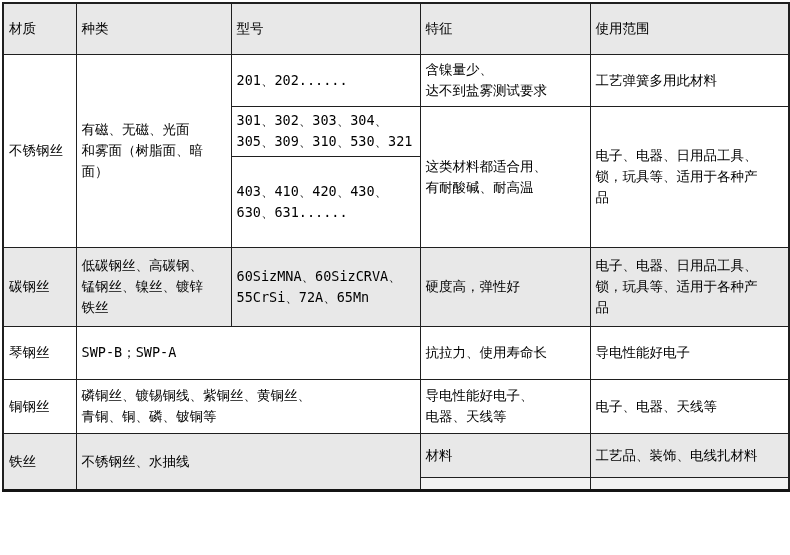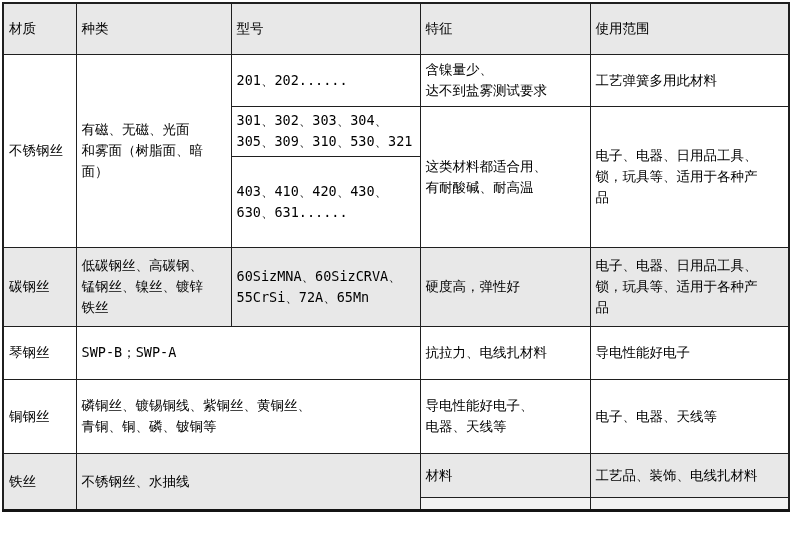--- a/index.html
+++ b/index.html
@@ -32,21 +32,21 @@
   }
   .shade{background:#e8e8e8;}
   .light{background:#f2f2f2;}
   .white{background:#ffffff;}
   tr.h-header{height:51px;}
   tr.h-r1a{height:52px;}
   tr.h-r1b{height:50px;}
   tr.h-r1c{height:91px;}
   tr.h-r2{height:79px;}
   tr.h-r3{height:53px;margin-left:8px;}
-  tr.h-r4{height:74px;}
+  tr.h-r4{height:54px;}
   tr.h-r5{height:44px;}
   tr.h-r6{height:13px;}
 </style>
 </head>
 <body>
 
 <div class="page">
   <table class="materials">
     <colgroup>
       <col style="width:73px">
@@ -100,21 +100,21 @@
 55CrSi、72A、65Mn</td>
       <td class="shade">硬度高，弹性好</td>
       <td class="shade">电子、电器、日用品工具、
 锁，玩具等、适用于各种产
 品</td>
     </tr>
 
     <tr class="h-r3">
       <td class="white">琴钢丝</td>
       <td class="white" colspan="2">SWP-B；SWP-A</td>
-      <td class="white">抗拉力、电线扎材料</td>
+      <td class="white">抗拉力、使用寿命长</td>
       <td class="white">导电性能好电子</td>
     </tr>
 
     <tr class="h-r4">
       <td class="white">铜钢丝</td>
       <td class="white" colspan="2">磷铜丝、镀锡铜线、紫铜丝、黄铜丝、
 青铜、铜、磷、铍铜等</td>
       <td class="white">导电性能好电子、
 电器、天线等</td>
       <td class="white">电子、电器、天线等</td>

